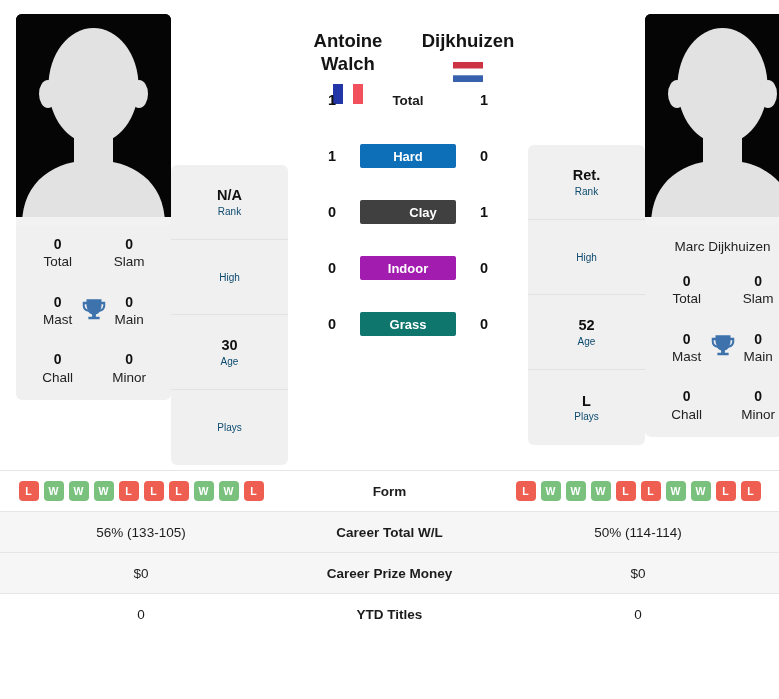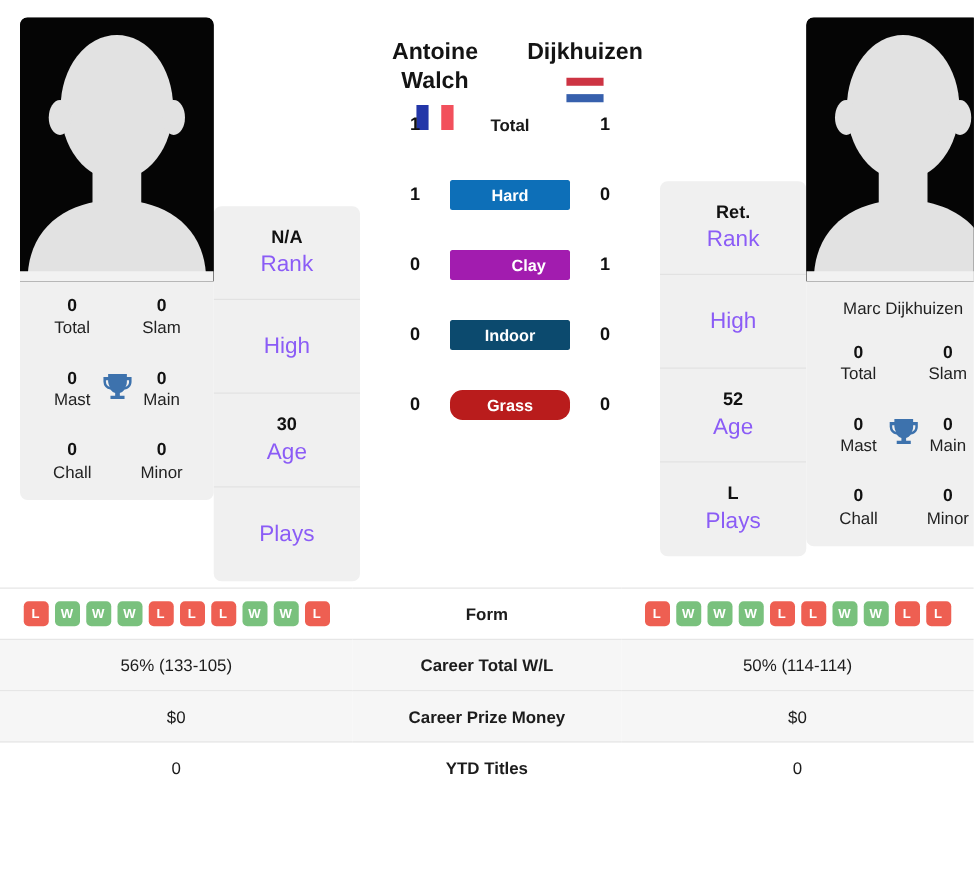--- a/index.html
+++ b/index.html
@@ -74,21 +74,21 @@
     height: 75px;
     display: flex;
     flex-direction: column;
     align-items: center;
     justify-content: center;
     border-bottom: 1px solid #e2e2e2;
     line-height: 1.3;
   }
   .stack-cell:last-child { border-bottom: none; }
   .stack-val { font-size: 14.5px; font-weight: bold; color: #111; text-align: right; }
-  .stack-lab { font-size: 18px; color: #8b5cf6; }
+  .stack-lab { font-size: 10px; color: #0c4a6e; }
 
   .stack-col.right { margin-top: 131px; }
 
   
   .center-col {
     flex: 1 1 auto;
     display: flex;
     flex-direction: column;
     align-items: center;
     padding-top: 16px;
@@ -280,31 +280,31 @@
           <div class="sbadge plain">Total</div>
           <div class="sscore">1</div>
         </div>
         <div class="srow">
           <div class="sscore">1</div>
           <div class="sbadge" id="badge-hard" style="background: rgb(13, 111, 184);">Hard</div>
           <div class="sscore">0</div>
         </div>
         <div class="srow">
           <div class="sscore">0</div>
-          <div class="sbadge" id="badge-clay" style="background: #a21caf; padding-left: 30px;">Clay</div>
+          <div class="sbadge" id="badge-clay" style="background: #404040; padding-left: 30px;">Clay</div>
           <div class="sscore">1</div>
         </div>
         <div class="srow">
           <div class="sscore">0</div>
-          <div class="sbadge" id="badge-indoor" style="background: #0c4a6e;">Indoor</div>
+          <div class="sbadge" id="badge-indoor" style="background: #a21caf;">Indoor</div>
           <div class="sscore">0</div>
         </div>
         <div class="srow">
           <div class="sscore">0</div>
-          <div class="sbadge" id="badge-grass" style="background: #b91c1c; border-radius: 10px;">Grass</div>
+          <div class="sbadge" id="badge-grass" style="background: #0f766e;">Grass</div>
           <div class="sscore">0</div>
         </div>
       </div>
     </div>
 
     <div class="stack-col right">
       <div class="stack">
         <div class="stack-cell">
           <div class="stack-val">Ret.</div>
           <div class="stack-lab">Rank</div>

